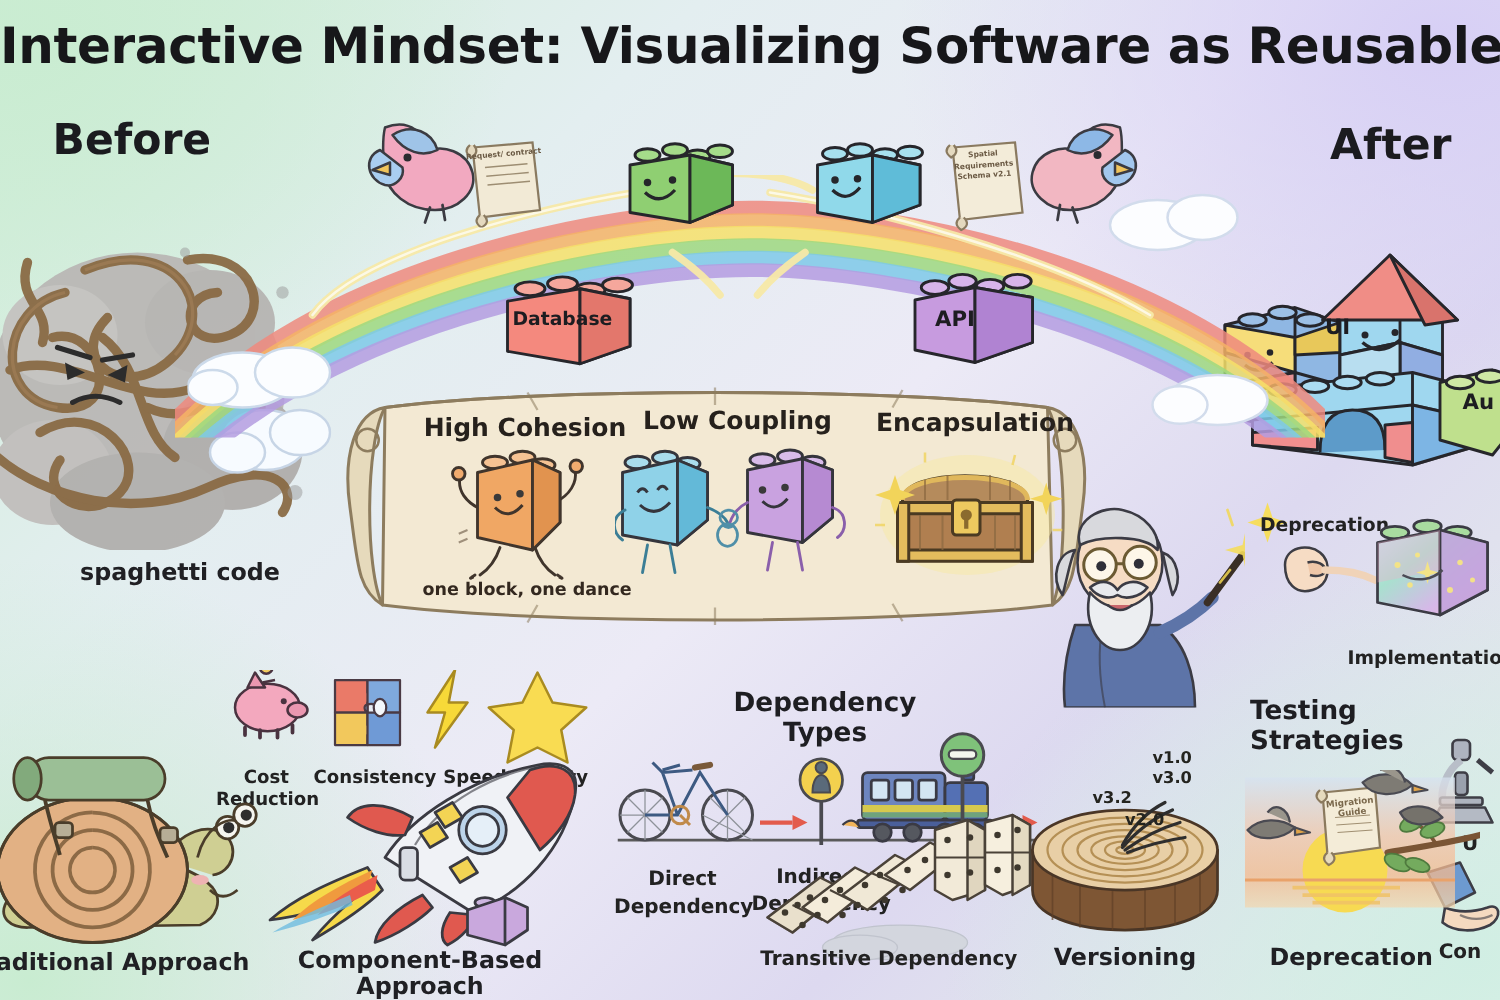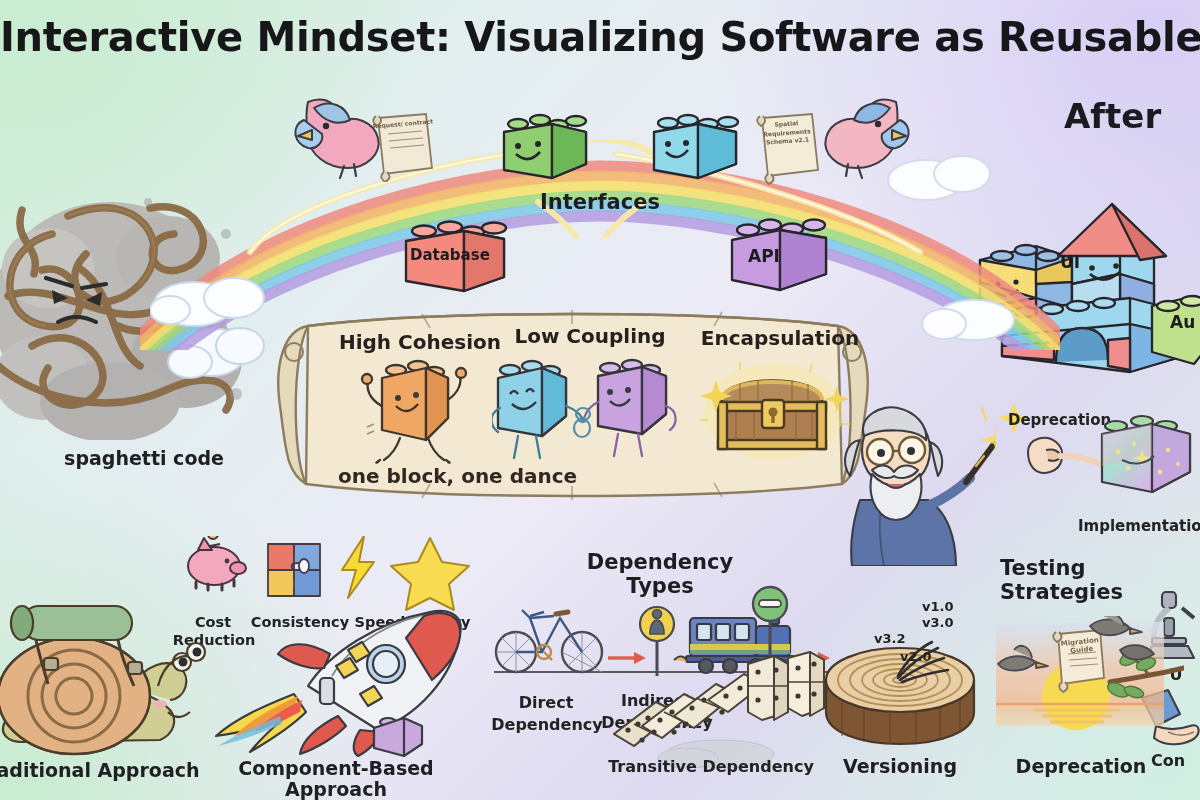--- a/index.html
+++ b/index.html
@@ -26,32 +26,33 @@
     font-size:40px;font-weight:700;color:#17171a;letter-spacing:-.3px;
     font-family:"DejaVu Sans","Liberation Sans",sans-serif;
     white-space:nowrap;
   }
   .bigLabel{font-size:34px;font-weight:700;color:#1b1b1f;}
   .sectHead{font-size:21px;font-weight:700;color:#1e1e22;text-align:center;}
   .capt{font-size:19px;font-weight:700;color:#202024;text-align:center;line-height:1.12;}
   .captSm{font-size:14.5px;font-weight:700;color:#222;text-align:center;line-height:1.14;}
   .blockTxt{font-size:17px;font-weight:700;color:#1d1d21;}
   .scrollHead{font-size:20px;font-weight:700;color:#26211c;text-align:center;}
-  .scrollSub{font-size:20px;font-weight:700;color:#33281f;}
+  .scrollSub{font-size:14px;font-weight:700;color:#33281f;}
   .tinyScroll{font-size:6px;font-weight:700;color:#6b5a44;line-height:1.45;text-align:center;
     font-family:"DejaVu Sans","Liberation Sans",sans-serif;}
   .verTxt{font-size:13px;font-weight:700;color:#24241f;line-height:1.12;}
 </style>
 </head>
 <body>
 
 <div id="canvas">
 
   <div class="abs title nosel">Interactive Mindset: Visualizing Software as Reusable Components</div>
 
+  <div class="abs bigLabel nosel" style="left:42px;top:92px;">Before</div>
 
   <div class="abs" style="left:-10px;top:150px;width:275px;height:290px;">
     <svg width="275" height="290" viewBox="0 0 275 290">
       <g opacity=".92">
         <ellipse cx="120" cy="160" rx="118" ry="108" fill="#b9b6b4"></ellipse>
         <ellipse cx="58" cy="118" rx="46" ry="40" fill="#c4c1bf"></ellipse>
         <ellipse cx="178" cy="108" rx="52" ry="42" fill="#b5b2b0"></ellipse>
         <ellipse cx="196" cy="210" rx="56" ry="48" fill="#aeaba9"></ellipse>
         <ellipse cx="52" cy="228" rx="48" ry="42" fill="#c0bdbb"></ellipse>
         <ellipse cx="120" cy="252" rx="70" ry="40" fill="#b0adab"></ellipse>
@@ -231,21 +232,20 @@
         <ellipse cx="66" cy="17" rx="11" ry="5.5" fill="#d7b4ea"></ellipse>
         <ellipse cx="88" cy="13" rx="11" ry="5.5" fill="#d7b4ea"></ellipse>
         <path d="M6 28 L54 18 L100 26 L100 62 L54 78 L6 68 Z" fill="#c79bdf"></path>
         <path d="M54 18 L54 78" fill="none"></path>
         <path d="M54 18 L100 26 L100 62 L54 78 Z" fill="#b083d2"></path>
       </g>
     </svg>
   </div>
   <div class="abs blockTxt nosel" style="left:748px;top:246px;font-size:17px;">API</div>
 
-  <div class="abs sectHead nosel" style="left:490px;top:190px;width:220px;">Interfaces</div>
 
   <div class="abs" style="left:290px;top:92px;width:120px;height:100px;">
     <svg width="120" height="100" viewBox="0 0 120 100">
       <g stroke="#3b3b42" stroke-width="2" stroke-linejoin="round">
         <path d="M18 10 C38 2 52 16 50 30 C64 22 84 30 88 46 C92 62 76 76 58 76 C36 76 20 62 18 46 C16 34 16 18 18 10 Z" fill="#f2a9c0"></path>
         <path d="M24 16 C40 6 56 14 60 28 C48 34 34 30 24 16 Z" fill="#9fc4e8"></path>
         <path d="M14 28 C0 34 4 52 18 56 C26 58 34 50 32 42 Z" fill="#a9cdf0"></path>
         <circle cx="36" cy="34" r="3.2" fill="#2b2b30" stroke="none"></circle>
         <path d="M22 38 L8 44 L22 48 Z" fill="#f0c45c"></path>
         <path d="M54 74 l-4 12 M64 72 l2 12" stroke-width="2.2" fill="none" stroke-linecap="round"></path>

